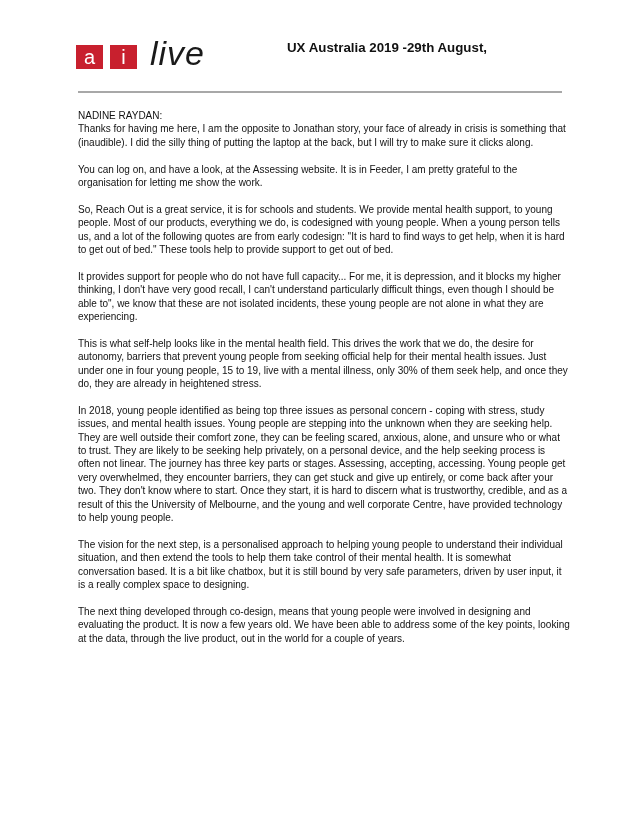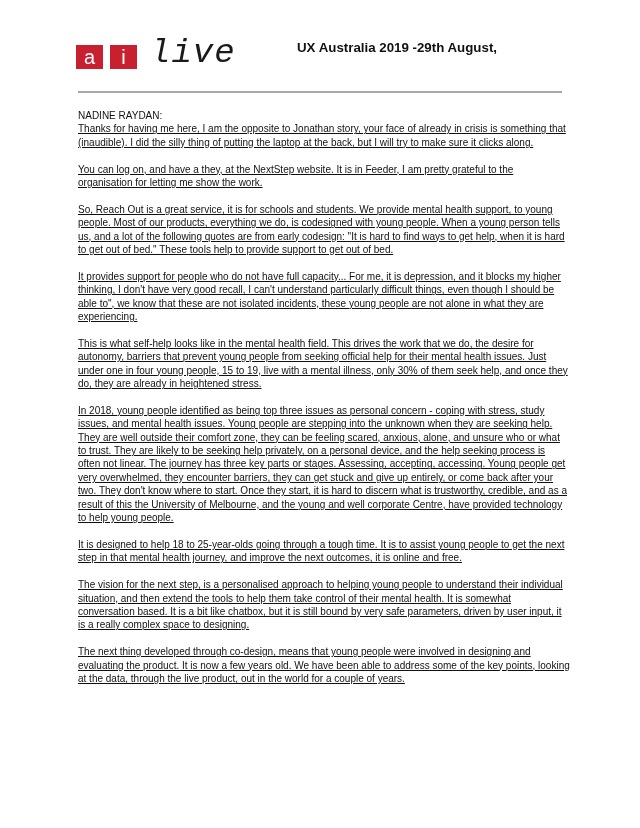--- a/index.html
+++ b/index.html
@@ -1,45 +1,44 @@
 <!DOCTYPE html>
 <html><head>
   <meta charset="utf-8">
   <style>
     html, body { margin: 0; padding: 0; background: #ffffff; }
     body { width: 640px; height: 828px; position: relative; overflow: hidden; font-family: "Liberation Sans", sans-serif; color: #111; }
     .header { position: absolute; left: 0; top: 0; width: 640px; height: 100px; }
     .logo { position: absolute; left: 76px; top: 44px; height: 26px; display: flex; align-items: center; }
     .logo-box { width: 27px; height: 24px; background: #c8202e; color: #fff; display: flex; align-items: center; justify-content: center; font-family: "Liberation Sans", sans-serif; font-size: 20px; line-height: 24px; margin-right: 7px; }
-    .logo-live { font-family: Liberation Mono, monospace; font-style: italic; font-size: 34px; color: #1a1a1a; margin-left: 6px; margin-top: -8px; letter-spacing: 1px; font-weight: 300; }
-    .header-title { position: absolute; left: 297px; top: 40px; font-weight: bold; font-size: 13.3px; line-height: 15px; color: #111; }
+    .logo-live { font-family: Liberation Sans, sans-serif; font-style: italic; font-size: 34px; color: #1a1a1a; margin-left: 6px; margin-top: -8px; letter-spacing: 1px; font-weight: 300; }
+    .header-title { position: absolute; left: 287px; top: 40px; font-weight: bold; font-size: 13.3px; line-height: 15px; color: #111; }
     .header-rule { position: absolute; left: 78px; top: 91px; width: 484px; height: 2px; background: #a8a8a8; }
     .content { position: absolute; left: 78px; top: 109px; width: 492px; font-size: 10px; line-height: 13.4px; color: #111; }
     .speaker { margin: 0; }
-    .para { margin: 0 0 13.4px 0; text-decoration: underline; }
+    .para { margin: 0 0 13.4px 0; }
   </style>
 </head>
 <body>
 
 <div class="header">
   <div class="logo">
     <div class="logo-box">a</div>
     <div class="logo-box">i</div>
     <span class="logo-live">live</span>
   </div>
   <div class="header-title">
     <div>UX Australia 2019 -29th August,</div>
   </div>
   <div class="header-rule"></div>
 </div>
 
 <div class="content">
   <p class="speaker">NADINE RAYDAN:</p>
   <p class="para">Thanks for having me here, I am the opposite to Jonathan story, your face of already in crisis is something that (inaudible). I did the silly thing of putting the laptop at the back, but I will try to make sure it clicks along.</p>
-  <p class="para">You can log on, and have a they, at the NextStep website. It is in Feeder, I am pretty grateful to the organisation for letting me show the work.</p>
+  <p class="para">You can log on, and have a look, at the Assessing website. It is in Feeder, I am pretty grateful to the organisation for letting me show the work.</p>
   <p class="para">So, Reach Out is a great service, it is for schools and students. We provide mental health support, to young people. Most of our products, everything we do, is codesigned with young people. When a young person tells us, and a lot of the following quotes are from early codesign: "It is hard to find ways to get help, when it is hard to get out of bed." These tools help to provide support to get out of bed.</p>
   <p class="para">It provides support for people who do not have full capacity... For me, it is depression, and it blocks my higher thinking, I don't have very good recall, I can't understand particularly difficult things, even though I should be able to", we know that these are not isolated incidents, these young people are not alone in what they are experiencing.</p>
   <p class="para">This is what self-help looks like in the mental health field. This drives the work that we do, the desire for autonomy, barriers that prevent young people from seeking official help for their mental health issues. Just under one in four young people, 15 to 19, live with a mental illness, only 30% of them seek help, and once they do, they are already in heightened stress.</p>
   <p class="para">In 2018, young people identified as being top three issues as personal concern - coping with stress, study issues, and mental health issues. Young people are stepping into the unknown when they are seeking help. They are well outside their comfort zone, they can be feeling scared, anxious, alone, and unsure who or what to trust. They are likely to be seeking help privately, on a personal device, and the help seeking process is often not linear. The journey has three key parts or stages. Assessing, accepting, accessing. Young people get very overwhelmed, they encounter barriers, they can get stuck and give up entirely, or come back after your two. They don't know where to start. Once they start, it is hard to discern what is trustworthy, credible, and as a result of this the University of Melbourne, and the young and well corporate Centre, have provided technology to help young people.</p>
-  <p class="para">It is designed to help 18 to 25-year-olds going through a tough time. It is to assist young people to get the next step in that mental health journey, and improve the next outcomes, it is online and free.</p>
   <p class="para">The vision for the next step, is a personalised approach to helping young people to understand their individual situation, and then extend the tools to help them take control of their mental health. It is somewhat conversation based. It is a bit like chatbox, but it is still bound by very safe parameters, driven by user input, it is a really complex space to designing.</p>
   <p class="para">The next thing developed through co-design, means that young people were involved in designing and evaluating the product. It is now a few years old. We have been able to address some of the key points, looking at the data, through the live product, out in the world for a couple of years.</p>
 </div>
 
 </body></html>

